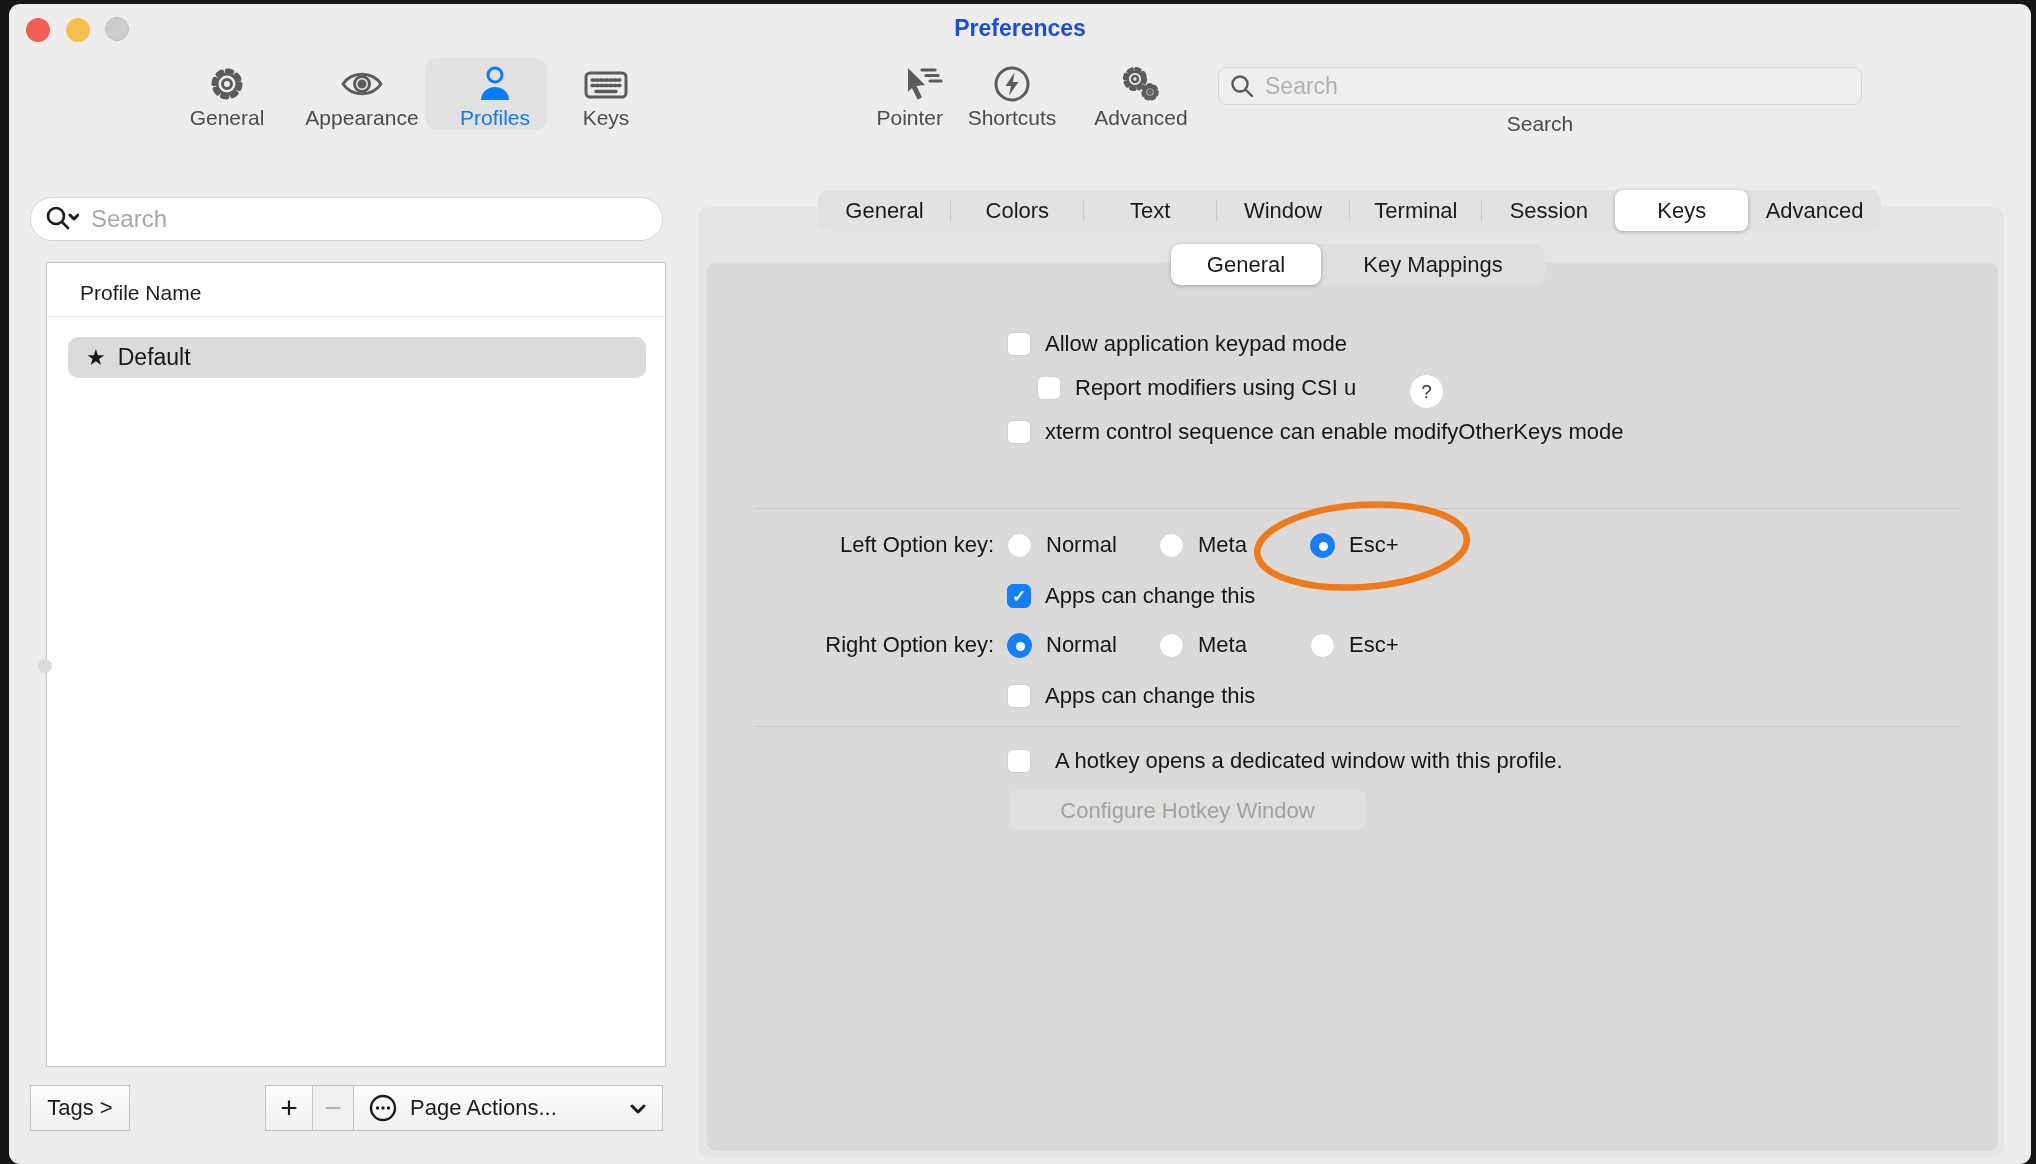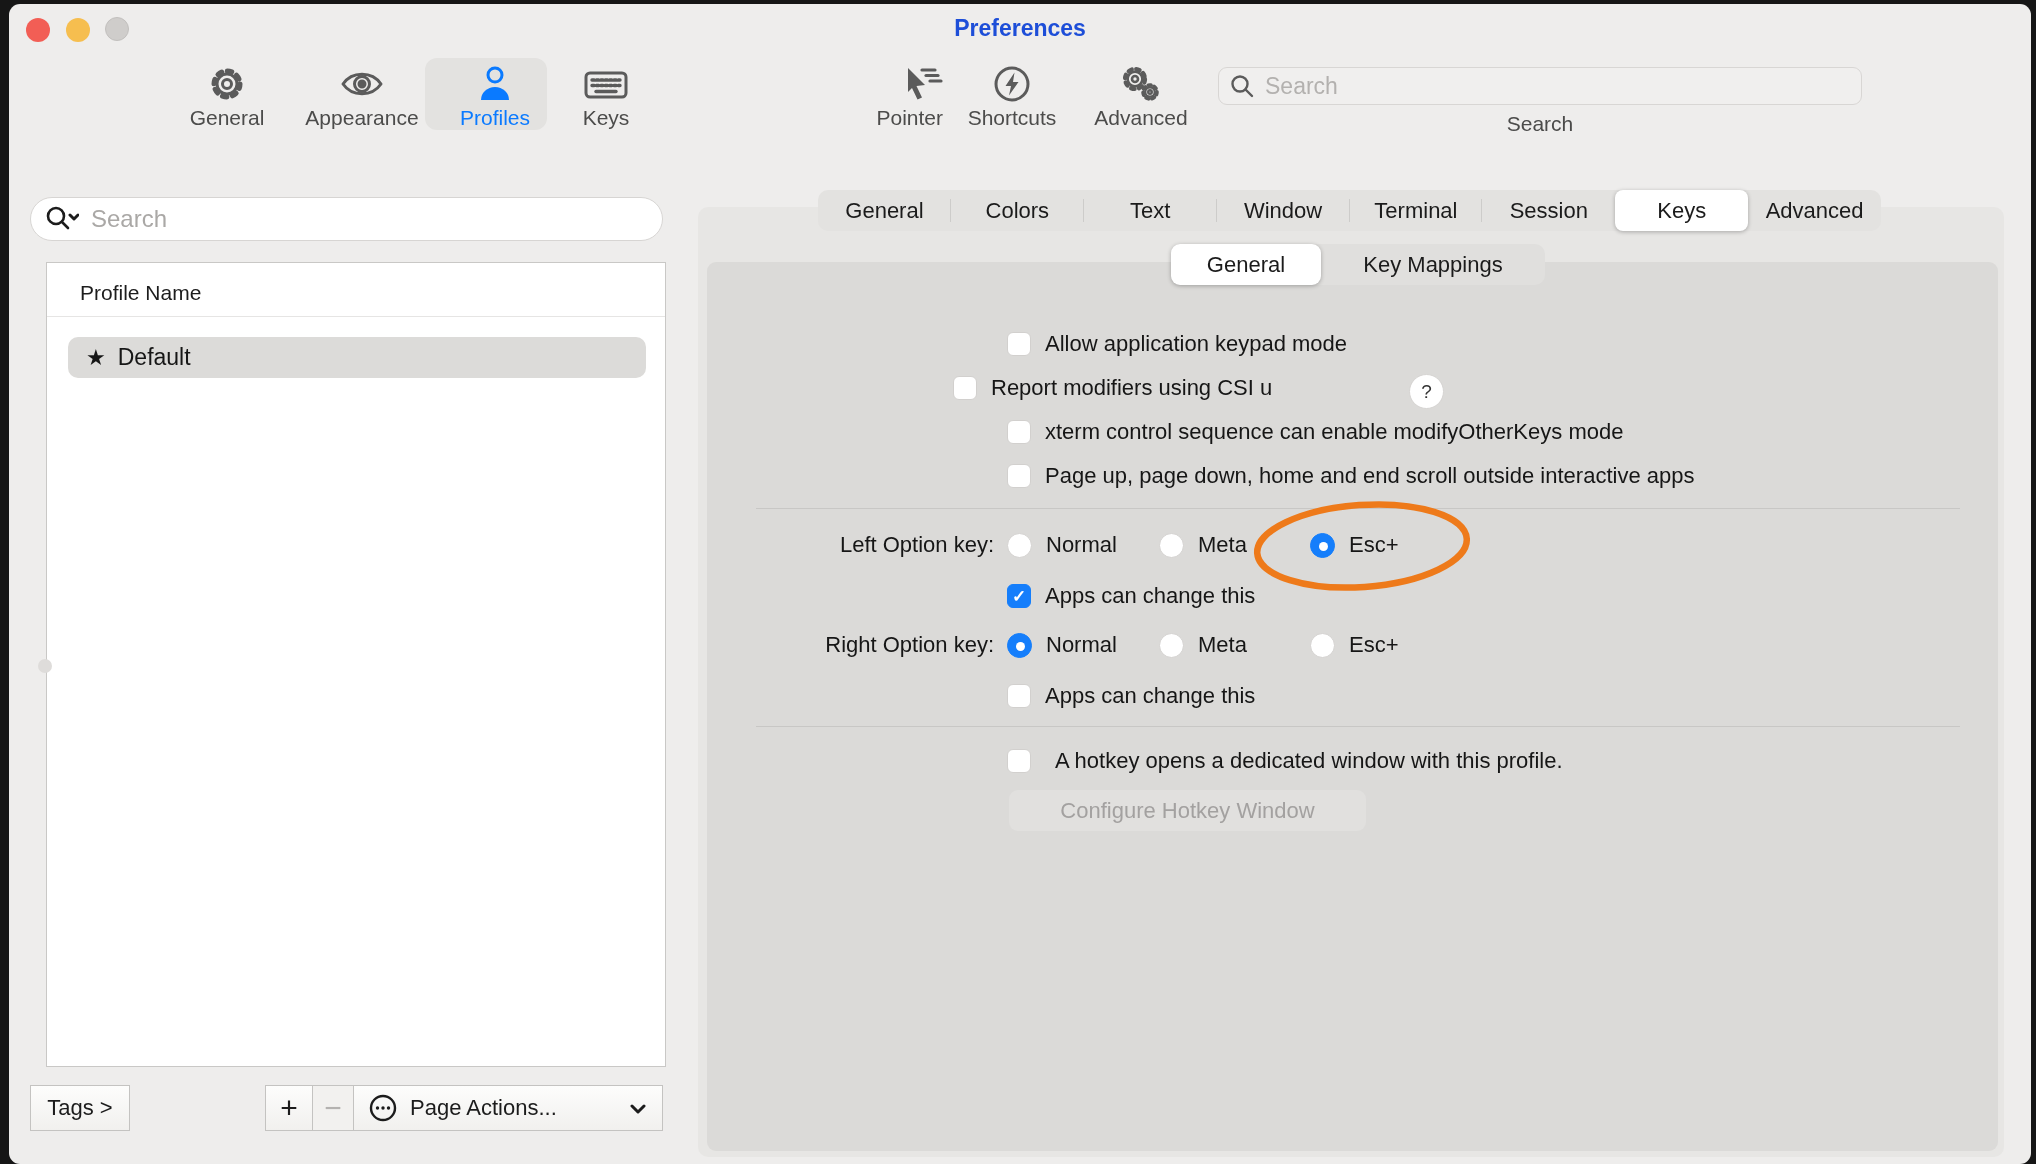--- a/index.html
+++ b/index.html
@@ -278,32 +278,28 @@
         </div>
       <div class="subseg" style="width:224px;">
           <span>Key Mappings</span>
         </div>
     </div>
 
     <div class="ck-row" style="left:998px; top:327px;">
       <span class="cb"></span>
       <span>Allow application keypad mode</span>
     </div>
-    <div class="ck-row" style="left:944px; top:371px;">
+    <div class="ck-row" style="left:1028px; top:371px;">
       <span class="cb"></span>
       <span>Report modifiers using CSI u</span>
     </div>
     <div class="help-btn">?</div>
     <div class="ck-row" style="left:998px; top:415px;">
       <span class="cb"></span>
       <span>xterm control sequence can enable modifyOtherKeys mode</span>
-    </div>
-    <div class="ck-row" style="left:998px; top:459px;">
-      <span class="cb"></span>
-      <span>Page up, page down, home and end scroll outside interactive apps</span>
     </div>
 
     <div class="hr" style="top:504px;"></div>
 
     <div class="row-label" style="left:745px; top:528px; width:240px;">Left Option key:</div>
     <div class="ck-row" style="left:998px; top:528px;">
       <span class="radio"></span>
       <span>Normal</span>
     </div>
     <div class="ck-row" style="left:1150px; top:528px;">

